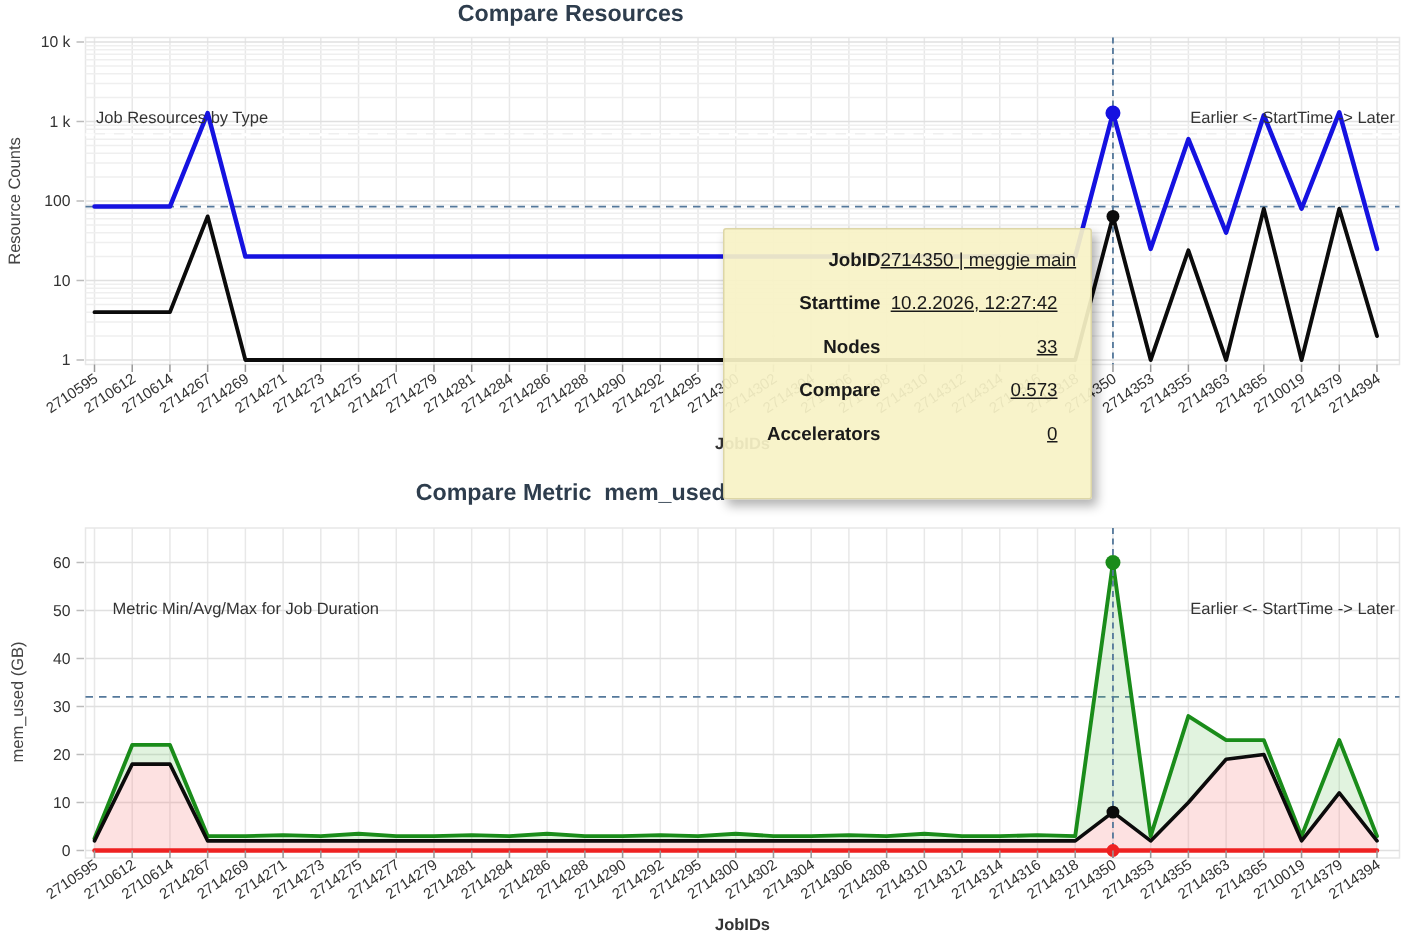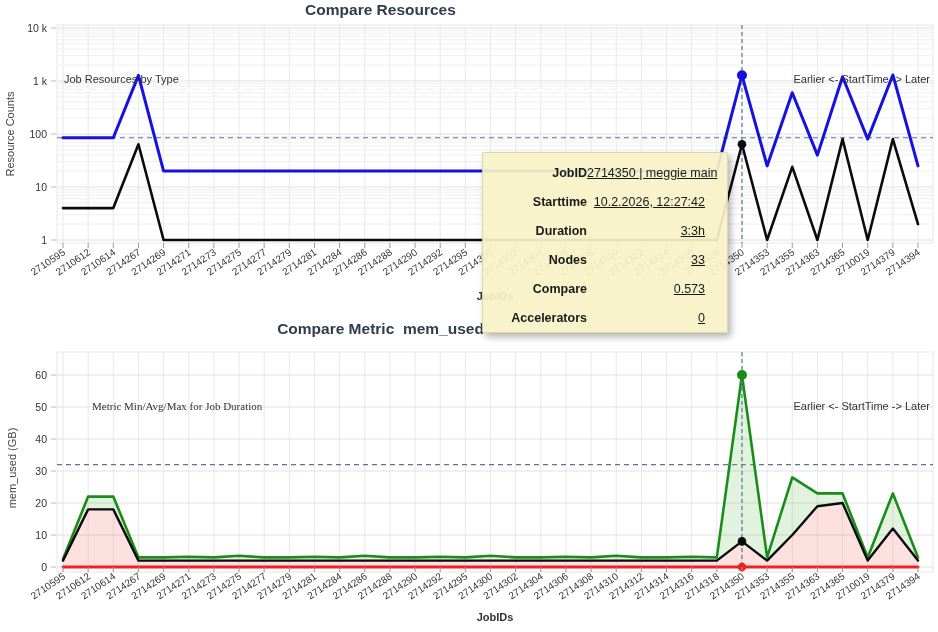--- a/index.html
+++ b/index.html
@@ -321,43 +321,39 @@
       <text x="895.851" y="578" text-anchor="end" font-size="10px" fill="#333" transform="rotate(-34 895.851 578)">2714379</text>
       <line x1="917.9979999999999" y1="567" x2="917.9979999999999" y2="572" stroke="#999" stroke-width="1"></line>
       <text x="920.9979999999999" y="578" text-anchor="end" font-size="10px" fill="#333" transform="rotate(-34 920.9979999999999 578)">2714394</text>
     </svg>
 
   <div class="chart-title" id="title-top">Compare Resources</div>
   <div class="chart-title" id="title-bottom">Compare Metric  mem_used</div>
 
   <div class="anno" style="left:64px;top:29px;">Job Resources by Type</div>
   <div class="anno" style="right:8px;top:29px;">Earlier &lt;- StartTime -&gt; Later</div>
-  <div class="anno" style="left:92px;top:356px;font-family:Liberation Serif, serif;">Metric Min/Avg/Max for Job Duration</div>
+  <div class="anno" style="left:75px;top:356px;">Metric Min/Avg/Max for Job Duration</div>
   <div class="anno" style="right:8px;top:356px;">Earlier &lt;- StartTime -&gt; Later</div>
 
   <div class="ylab" style="left:10px;top:134px;">Resource Counts</div>
   <div class="ylab" style="left:12px;top:468px;">mem_used (GB)</div>
 
   <div class="xlab" style="left:495px;top:290px;z-index:1;">JobIDs</div>
   <div class="xlab" style="left:495px;top:611px;">JobIDs</div>
 
   <div class="tooltip">
     <div class="trow">
       <span class="tlab">JobID</span>
       <span class="tval">2714350 | meggie main</span>
     </div>
     <div class="trow">
       <span class="tlab">Starttime</span>
       <span class="tval">10.2.2026, 12:27:42</span>
     </div>
     <div class="trow">
-      <span class="tlab">Duration</span>
-      <span class="tval">3:3h</span>
-    </div>
-    <div class="trow">
       <span class="tlab">Nodes</span>
       <span class="tval">33</span>
     </div>
     <div class="trow">
       <span class="tlab">Compare</span>
       <span class="tval">0.573</span>
     </div>
     <div class="trow">
       <span class="tlab">Accelerators</span>
       <span class="tval">0</span>

